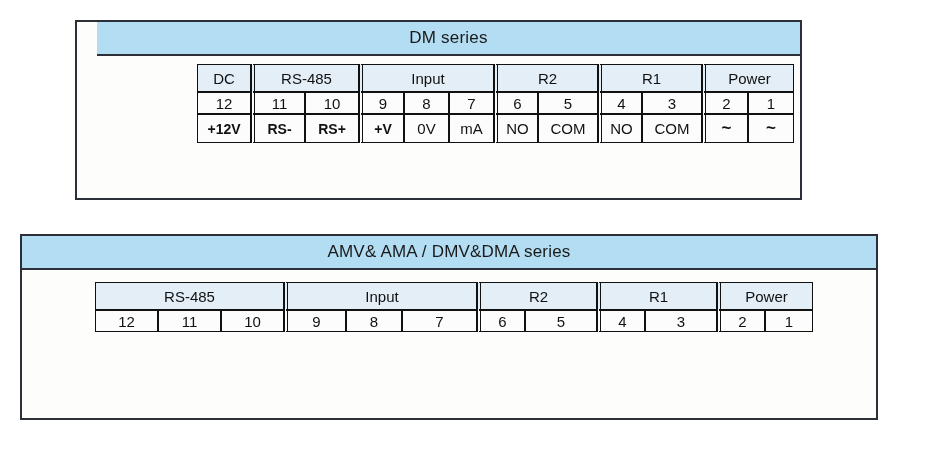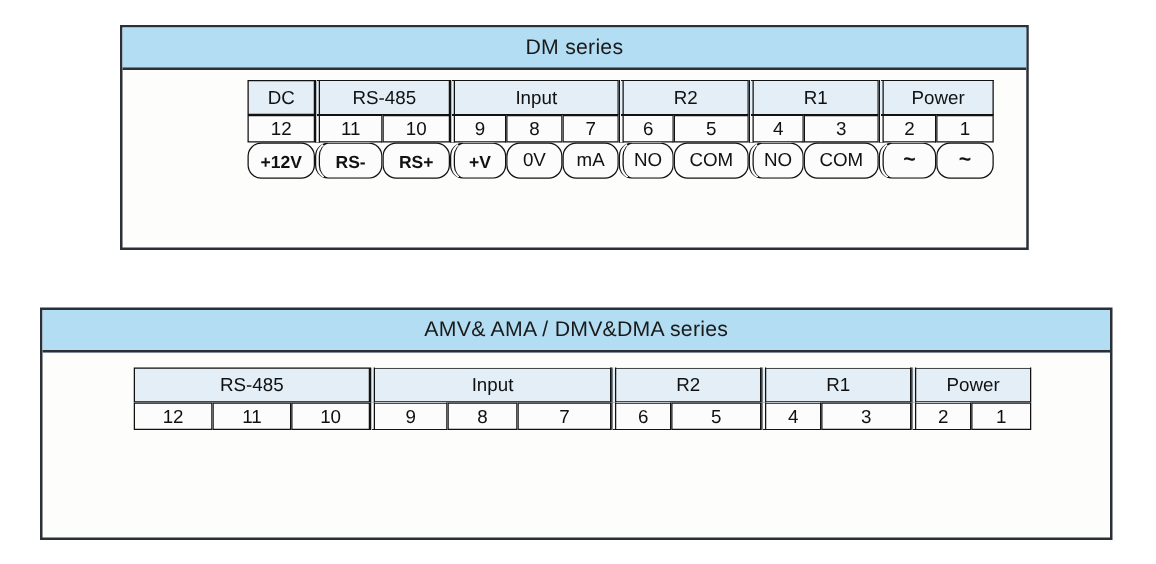--- a/index.html
+++ b/index.html
@@ -16,31 +16,31 @@
   }
 
   
   .panel {
     position: absolute;
     box-sizing: border-box;
     border: 2px solid #2b2f38;
     background: #fdfdfb;
   }
   #panel-dm {
-    left: 96px;
+    left: 75px;
     top: 20px;
     width: 727px;
     height: 180px;
+    padding-left: 20px;
   }
   #panel-amv {
-    left: 32px;
+    left: 20px;
     top: 234px;
     width: 858px;
     height: 186px;
-    margin-top: 12px;
   }
 
   .panel-title {
     box-sizing: border-box;
     height: 34px;
     background: #b3ddf2;
     border-bottom: 2px solid #2b2f38;
     display: flex;
     align-items: center;
     justify-content: center;
@@ -87,21 +87,20 @@
   }
   
   .termtable tr.row-num td {
     font-size: 15px;
   }
   
   .termtable tr.row-sig td {
     font-size: 14px;
     font-weight: 600;
     height: 29px;
-    border-radius: 11px;
   }
   .termtable tr.row-sig td.lbl-normal {
     font-weight: 400;
     font-size: 15px;
   }
 
   
   .termtable td.grp-start {
     border-left: 4px double #111111;
   }

